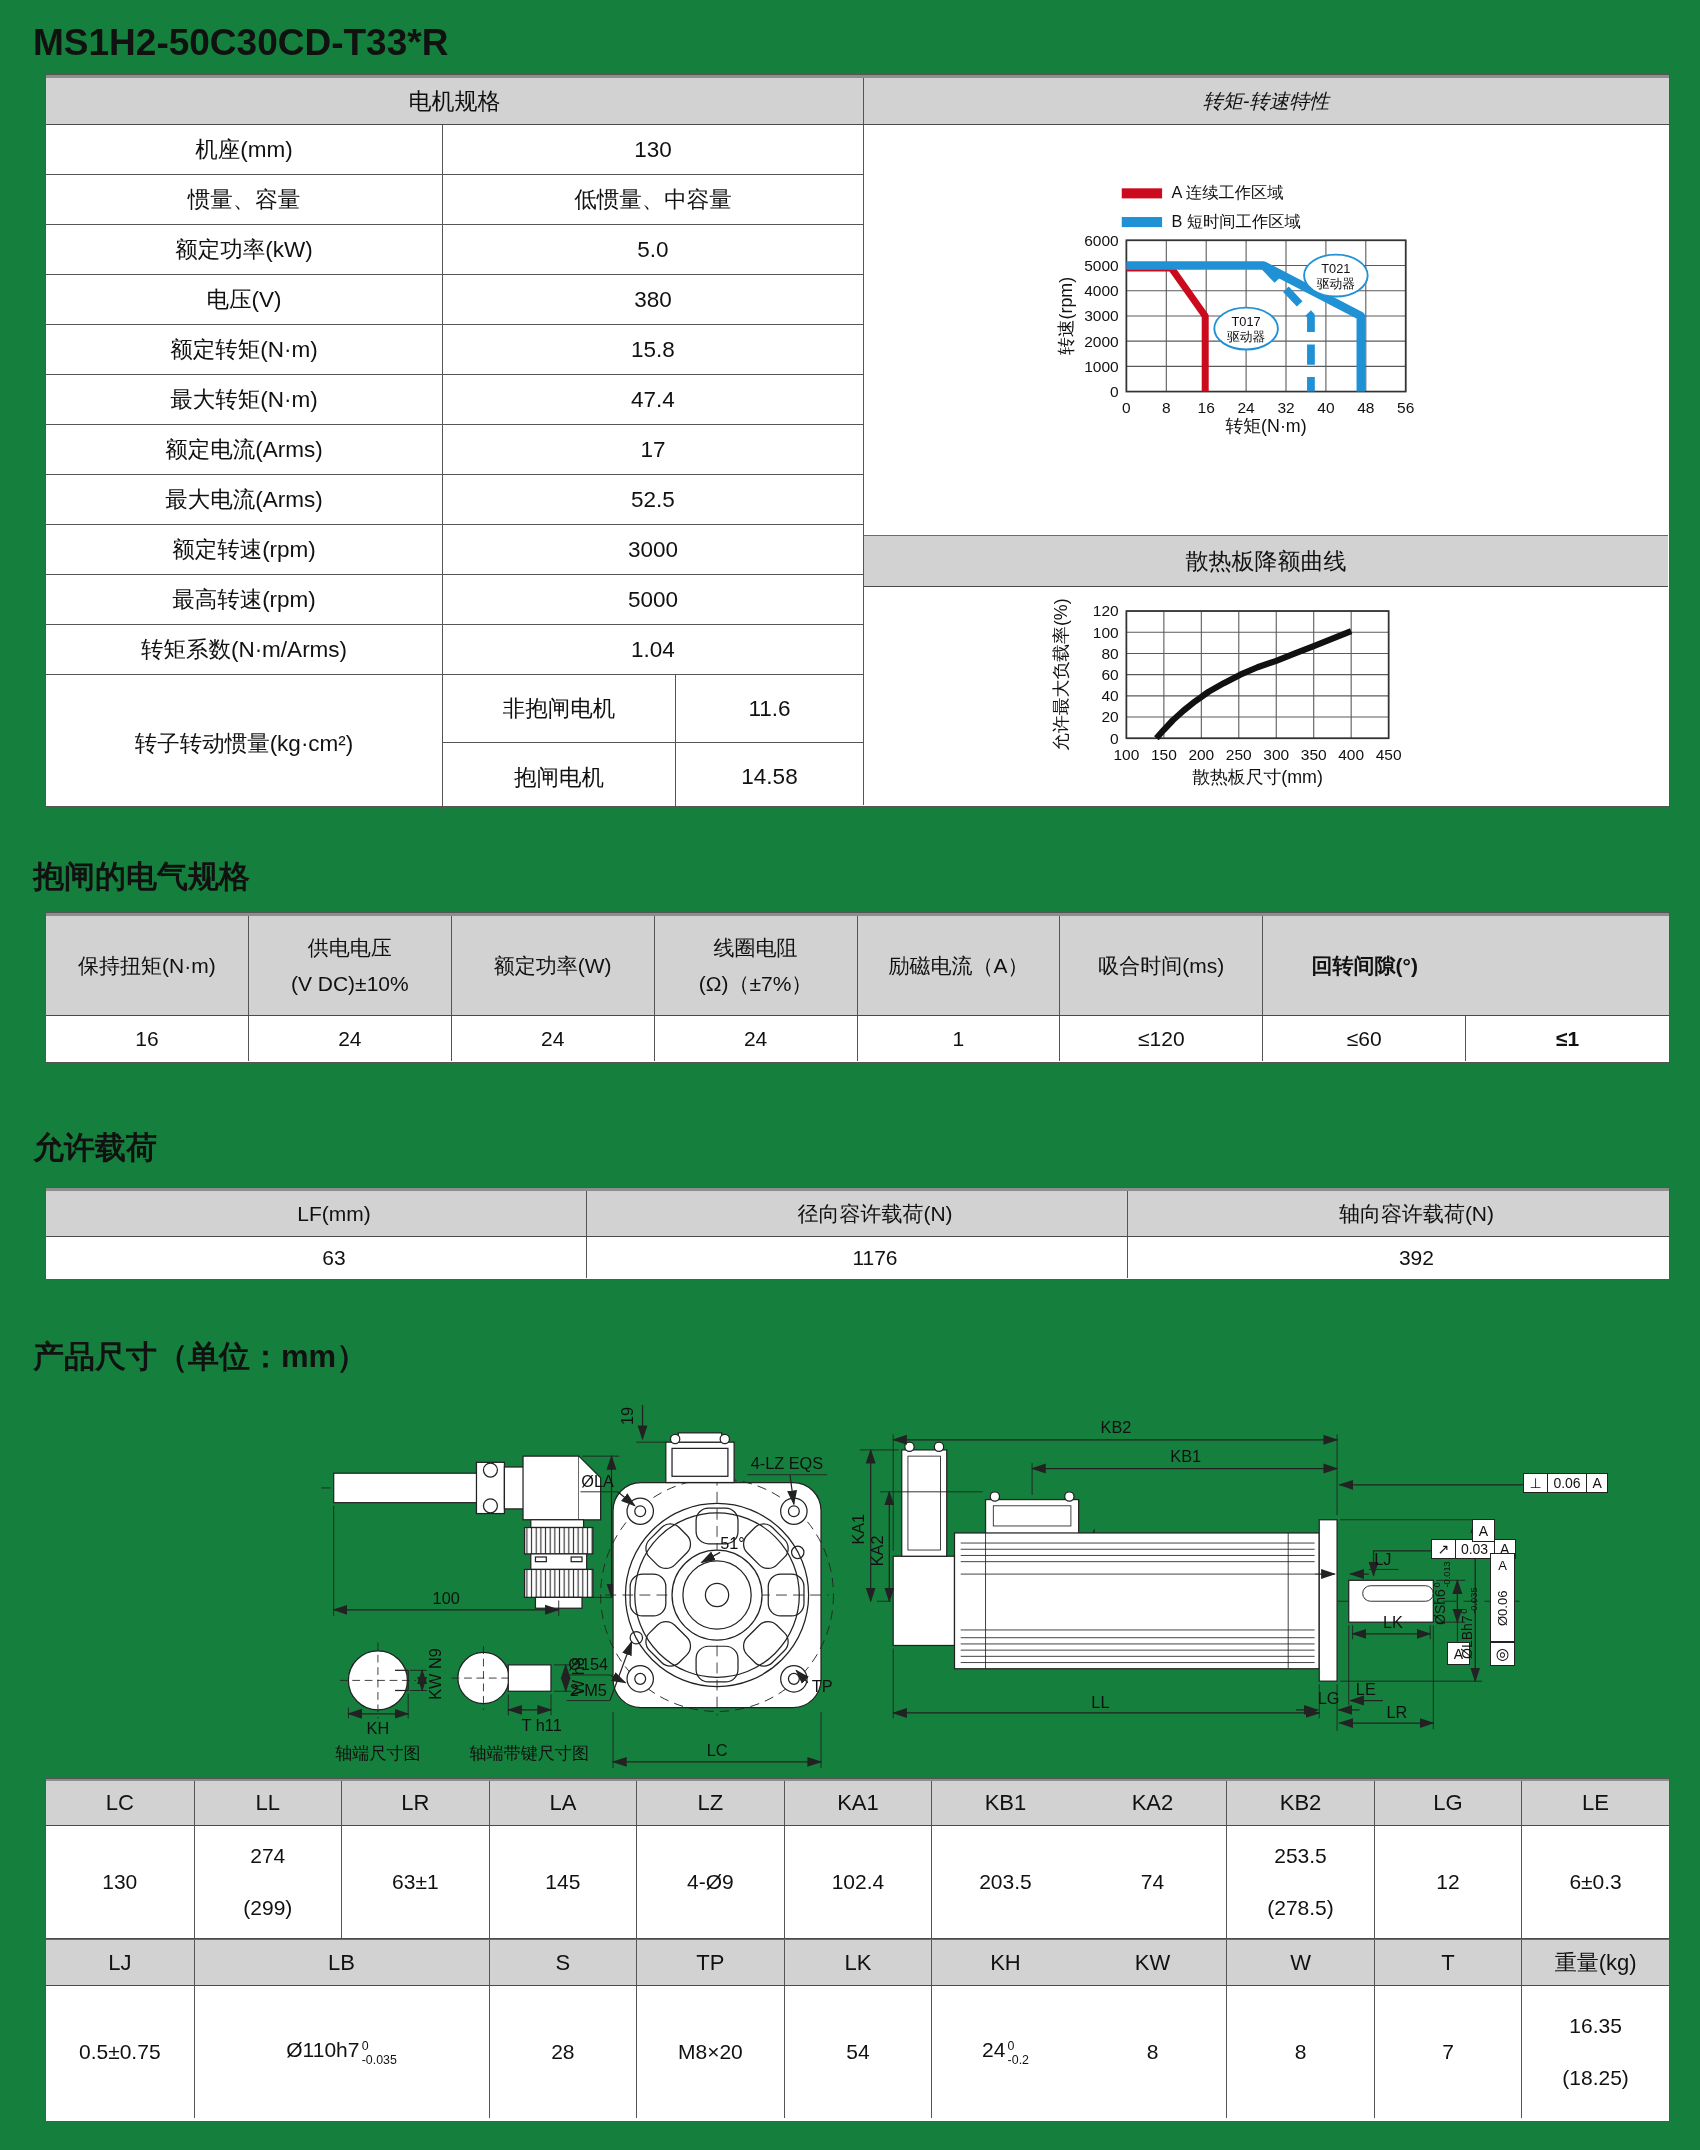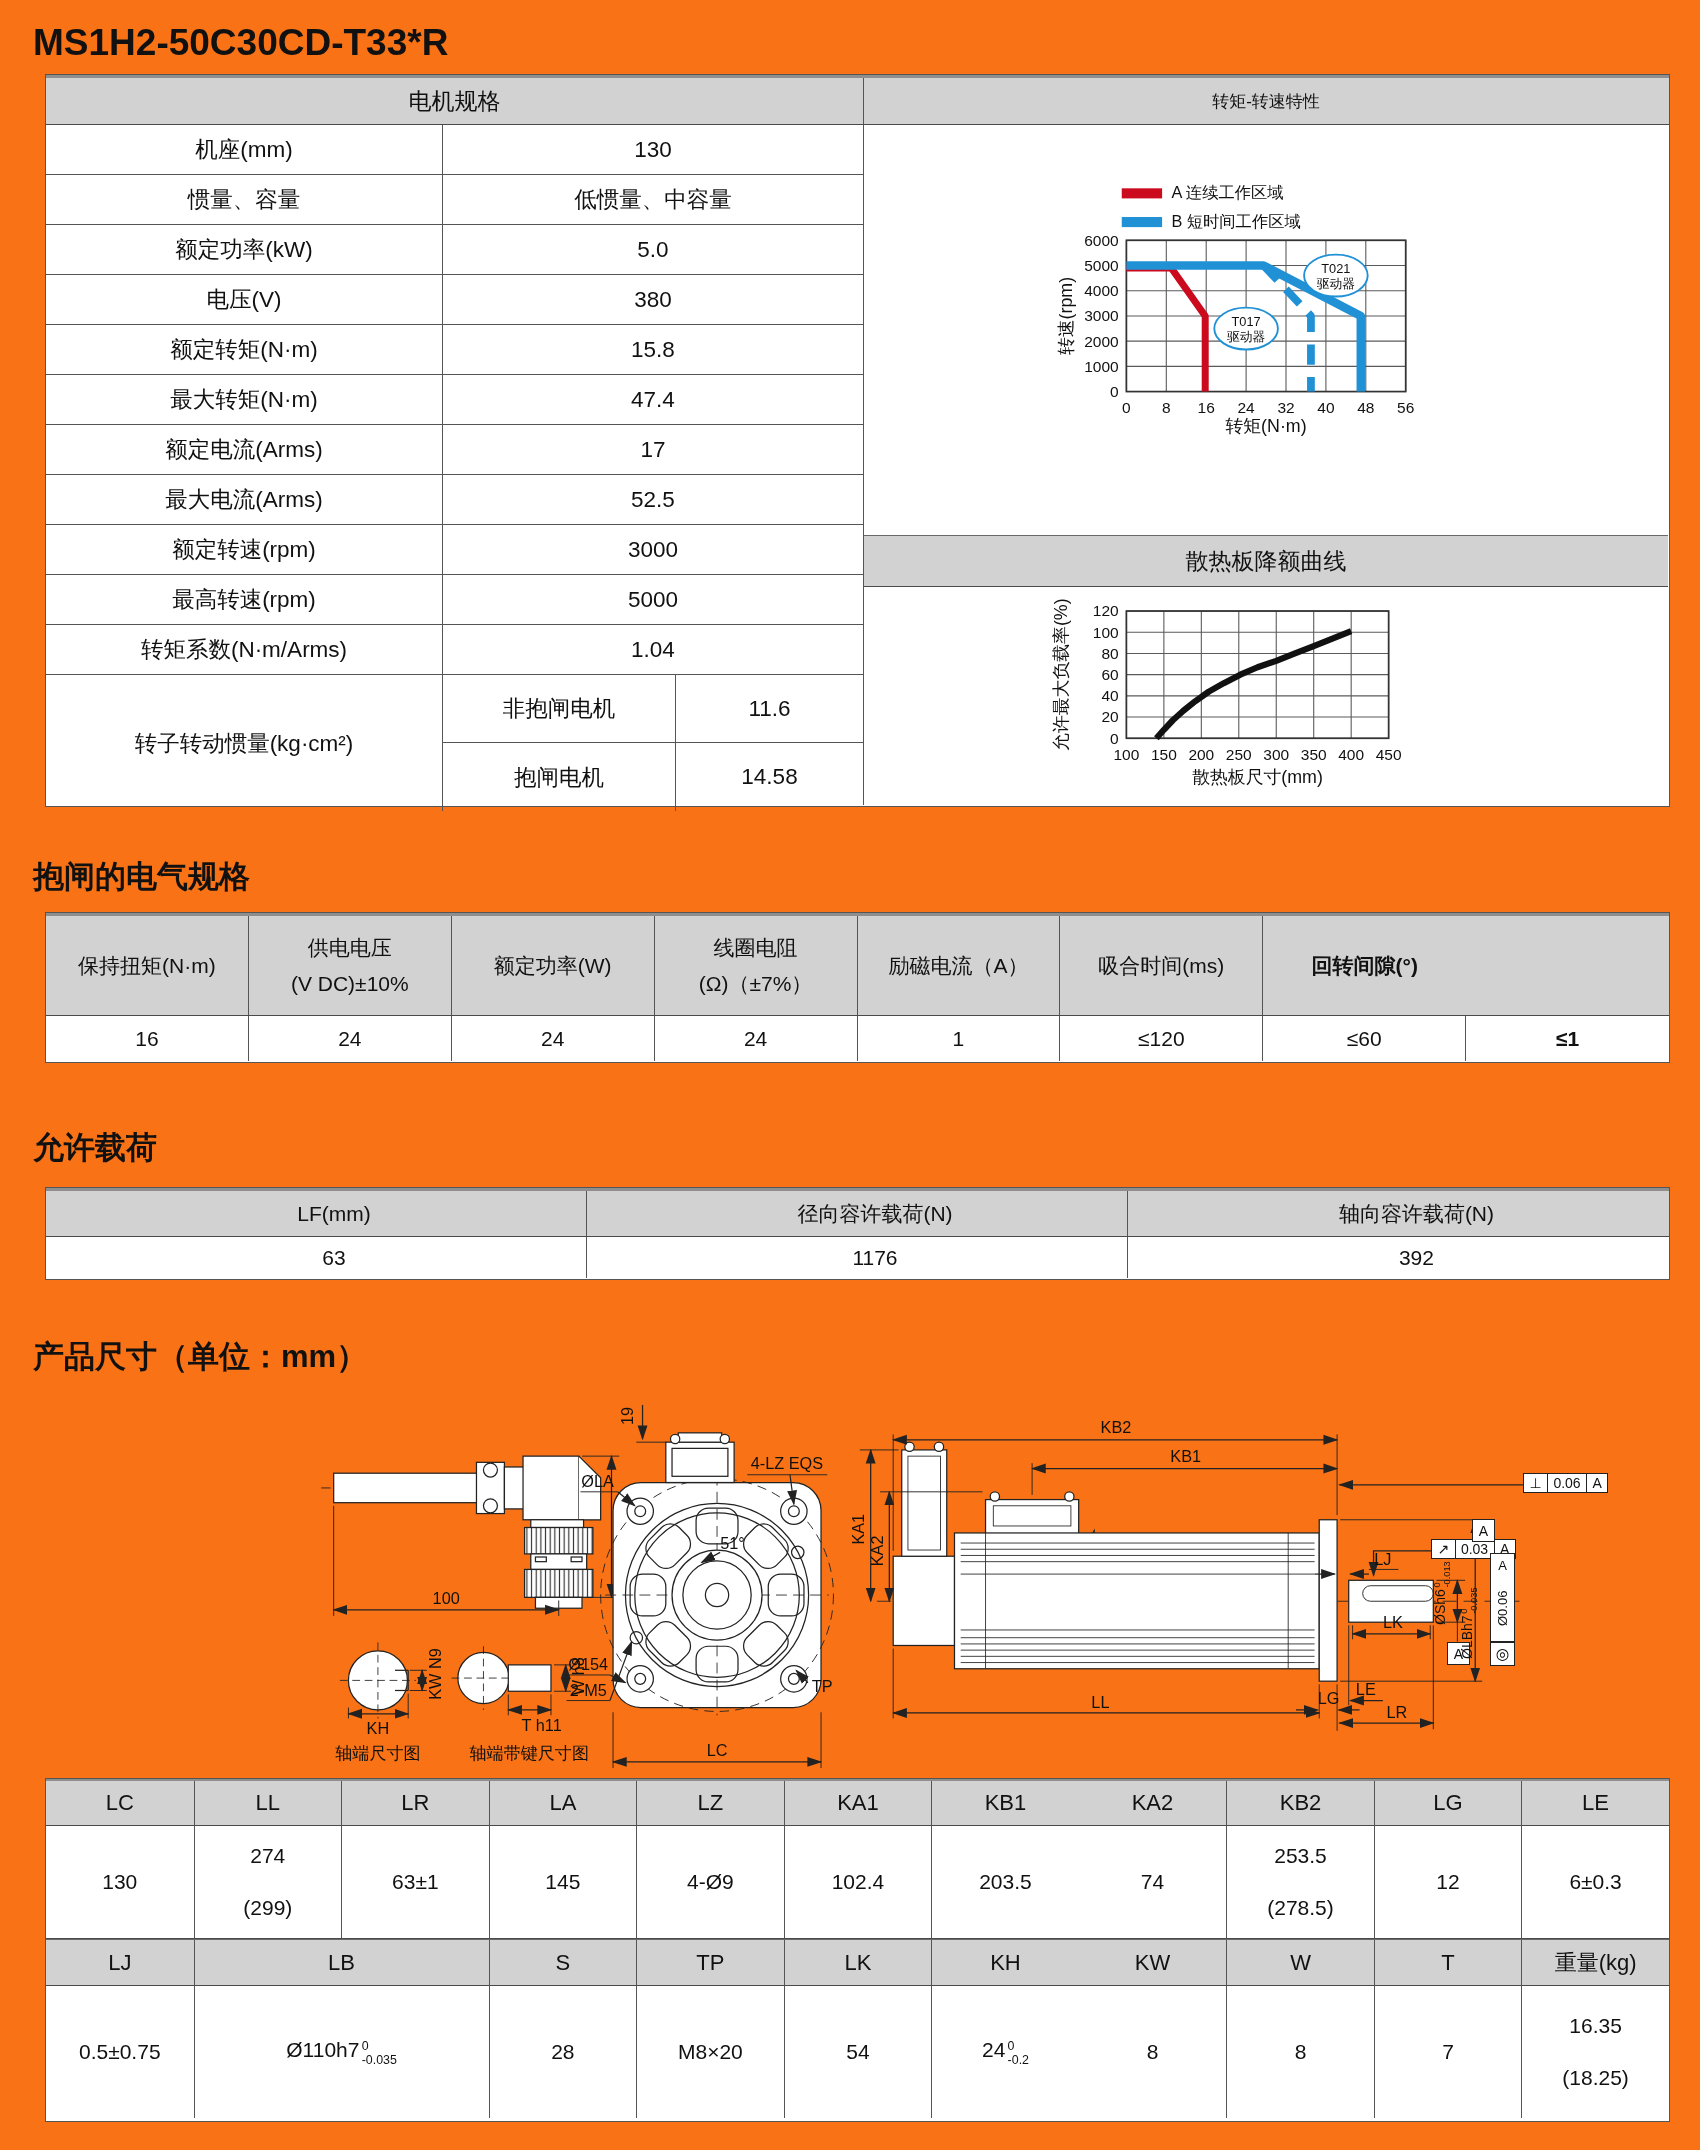--- a/index.html
+++ b/index.html
@@ -1,16 +1,16 @@
 <!DOCTYPE html>
 <html style="font-size:12.4px"><head>
 <meta charset="utf-8">
 <style>
   html,body{margin:0;padding:0;background:#fff;}
-  .page{position:relative;width:1701px;height:2151px;background:#f97316;overflow:hidden;
+  .page{position:relative;width:1701px;height:2151px;background:#15803d;overflow:hidden;
         font-family:"Liberation Sans","DejaVu Sans",sans-serif;color:#111;}
   .abs{position:absolute;}
   .h1{font-size:37px;font-weight:bold;letter-spacing:0px;}
   .h2{font-size:31px;font-weight:bold;}
   
   .tbl{position:absolute;border:1.6px solid #555;box-sizing:border-box;background:#fff;}
   .gray{background:#d2d2d2;}
   .cell{display:flex;align-items:center;justify-content:center;box-sizing:border-box;
         text-align:center;font-size:22.5px;}
   
@@ -86,21 +86,21 @@
 </head>
 <body>
 
 <div class="page">
 
   <div class="abs h1" style="left:33px;top:22px;">MS1H2-50C30CD-T33*R</div>
 
   <div class="tbl" style="left:45px;top:74px;width:1625px;height:733px;">
     <div class="mt-header gray">
       <div class="mt-h-left cell" style="font-size:23px;">电机规格</div>
-      <div class="mt-h-right cell" style="font-size:17px;">转矩-转速特性</div>
+      <div class="mt-h-right cell" style="font-size:20px;font-style:italic;">转矩-转速特性</div>
     </div>
     <div class="mt-body">
       <div class="mt-left">
         <div class="mt-row">
             <div class="cell lab">机座(mm)</div>
             <div class="cell val">130</div>
           </div>
         <div class="mt-row">
             <div class="cell lab">惯量、容量</div>
             <div class="cell val">低惯量、中容量</div>

